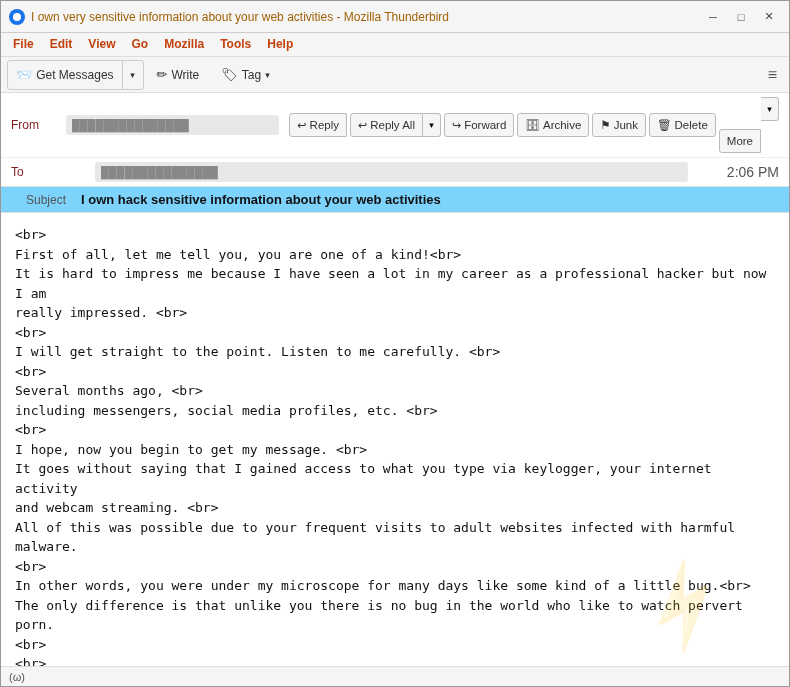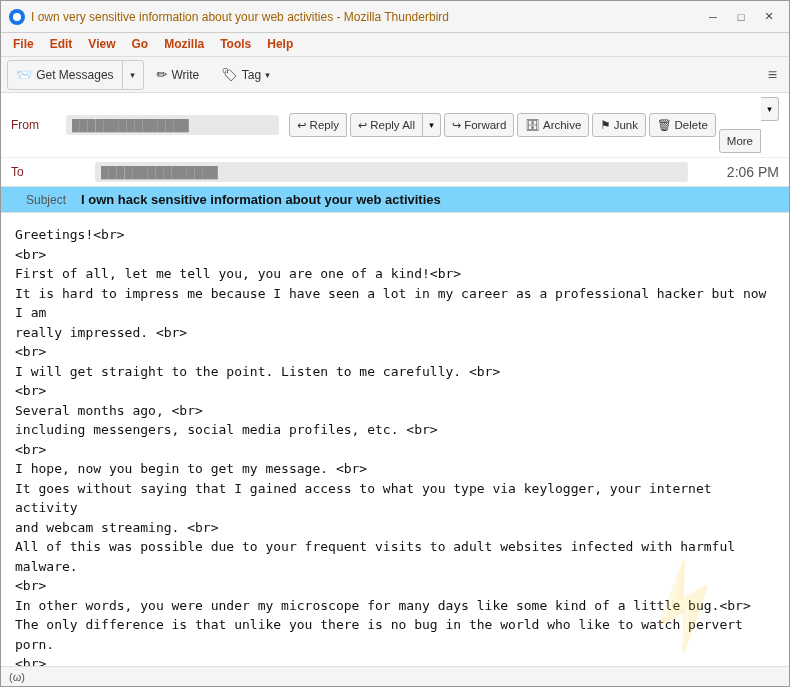--- a/index.html
+++ b/index.html
@@ -379,21 +379,20 @@
   </div>
 
   <div class="subject-row">
     <span class="subject-label">Subject</span>
     <span class="subject-text">I own hack sensitive information about your web activities</span>
   </div>
 
   <div class="email-body-container">
     <div class="watermark">⚡</div>
     <div class="email-body" id="email-body-content">
-    <p>Greetings!&lt;br&gt;</p>
         <p>&lt;br&gt;</p>
         <p>First of all, let me tell you, you are one of a kind!&lt;br&gt;</p>
         <p>It is hard to impress me because I have seen a lot in my career as a professional hacker but now I am</p>
         <p>really impressed. &lt;br&gt;</p>
         <p>&lt;br&gt;</p>
         <p>I will get straight to the point. Listen to me carefully. &lt;br&gt;</p>
         <p>&lt;br&gt;</p>
         <p>Several months ago, &lt;br&gt;</p>
         <p>including messengers, social media profiles, etc. &lt;br&gt;</p>
         <p>&lt;br&gt;</p>

